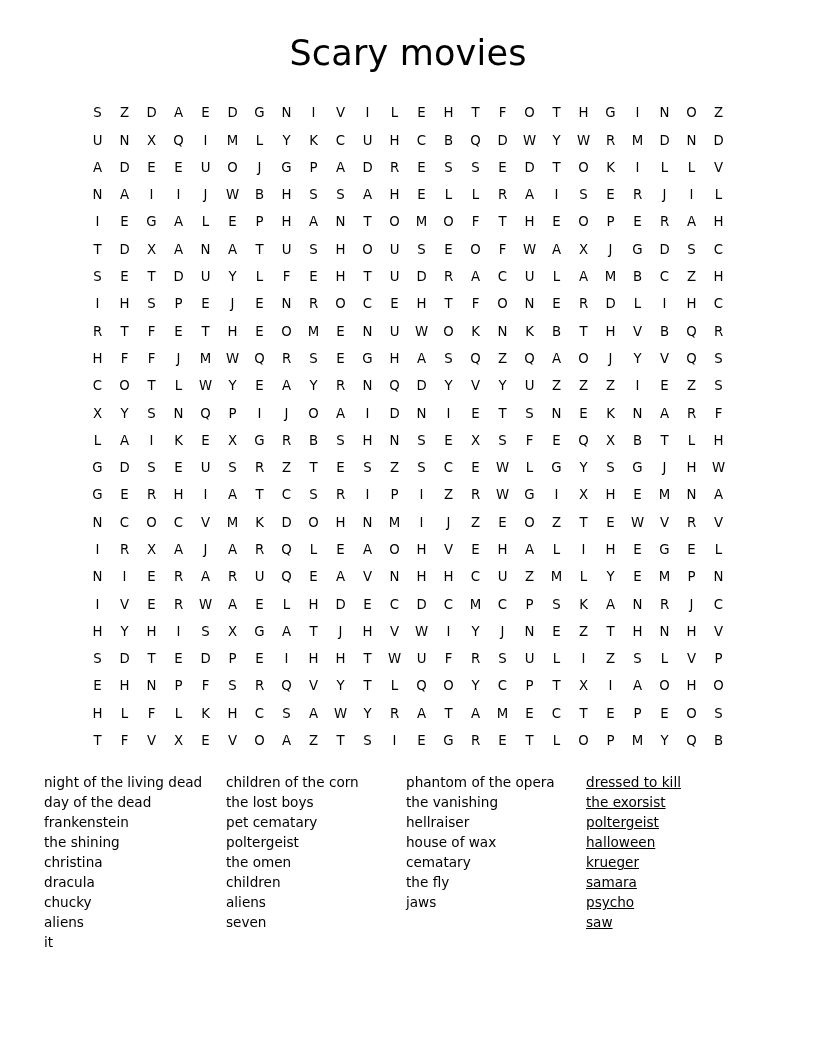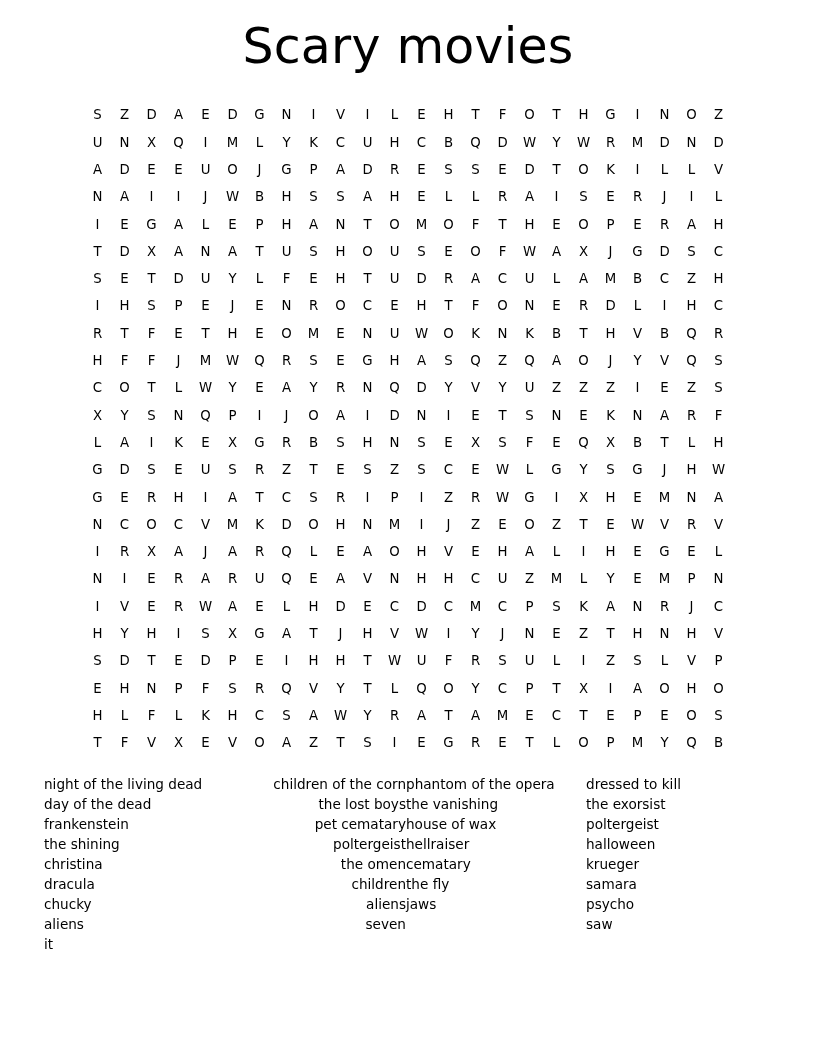--- a/index.html
+++ b/index.html
@@ -16,25 +16,25 @@
     overflow: hidden;
   }
   .page {
     width: 816px;
     height: 1056px;
     position: relative;
     box-sizing: border-box;
   }
   .puzzle-title {
     text-align: center;
-    font-size: 49px;
+    font-size: 35px;
     font-weight: 400;
     letter-spacing: 0.2px;
     margin: 0;
-    padding-top: 19px;
+    padding-top: 33px;
     line-height: 1.15;
     font-family: "DejaVu Sans", sans-serif;
   }
   .grid {
     margin: 0 auto;
     margin-top: 26px;
     width: 648px;
     display: table;
     border-collapse: collapse;
   }
@@ -60,23 +60,23 @@
     display: flex;
     flex-direction: row;
     align-items: flex-start;
   }
   .word-col {
     display: flex;
     flex-direction: column;
     width: 180px;
   }
   .word-col.c1 { width: 182px; }
-  .word-col.c2 { width: 180px; align-items: flex-end; }
+  .word-col.c2 { width: 180px; }
   .word-col.c3 { width: 180px; }
-  .word-col.c4 { width: 180px; }
+  .word-col.c4 { width: 180px; text-decoration: underline; }
   .word-item {
     font-size: 13.6px;
     line-height: 20px;
     font-family: "DejaVu Sans", sans-serif;
     color: #000;
     white-space: nowrap;
   }
 </style>
 </head>
 <body>
@@ -730,22 +730,22 @@
         <div class="word-item">pet cematary</div>
         <div class="word-item">poltergeist</div>
         <div class="word-item">the omen</div>
         <div class="word-item">children</div>
         <div class="word-item">aliens</div>
         <div class="word-item">seven</div>
       </div>
       <div class="word-col c3">
         <div class="word-item">phantom of the opera</div>
         <div class="word-item">the vanishing</div>
+        <div class="word-item">hellraiser</div>
         <div class="word-item">house of wax</div>
-        <div class="word-item">hellraiser</div>
         <div class="word-item">cematary</div>
         <div class="word-item">the fly</div>
         <div class="word-item">jaws</div>
       </div>
       <div class="word-col c4">
         <div class="word-item">dressed to kill</div>
         <div class="word-item">the exorsist</div>
         <div class="word-item">poltergeist</div>
         <div class="word-item">halloween</div>
         <div class="word-item">krueger</div>

